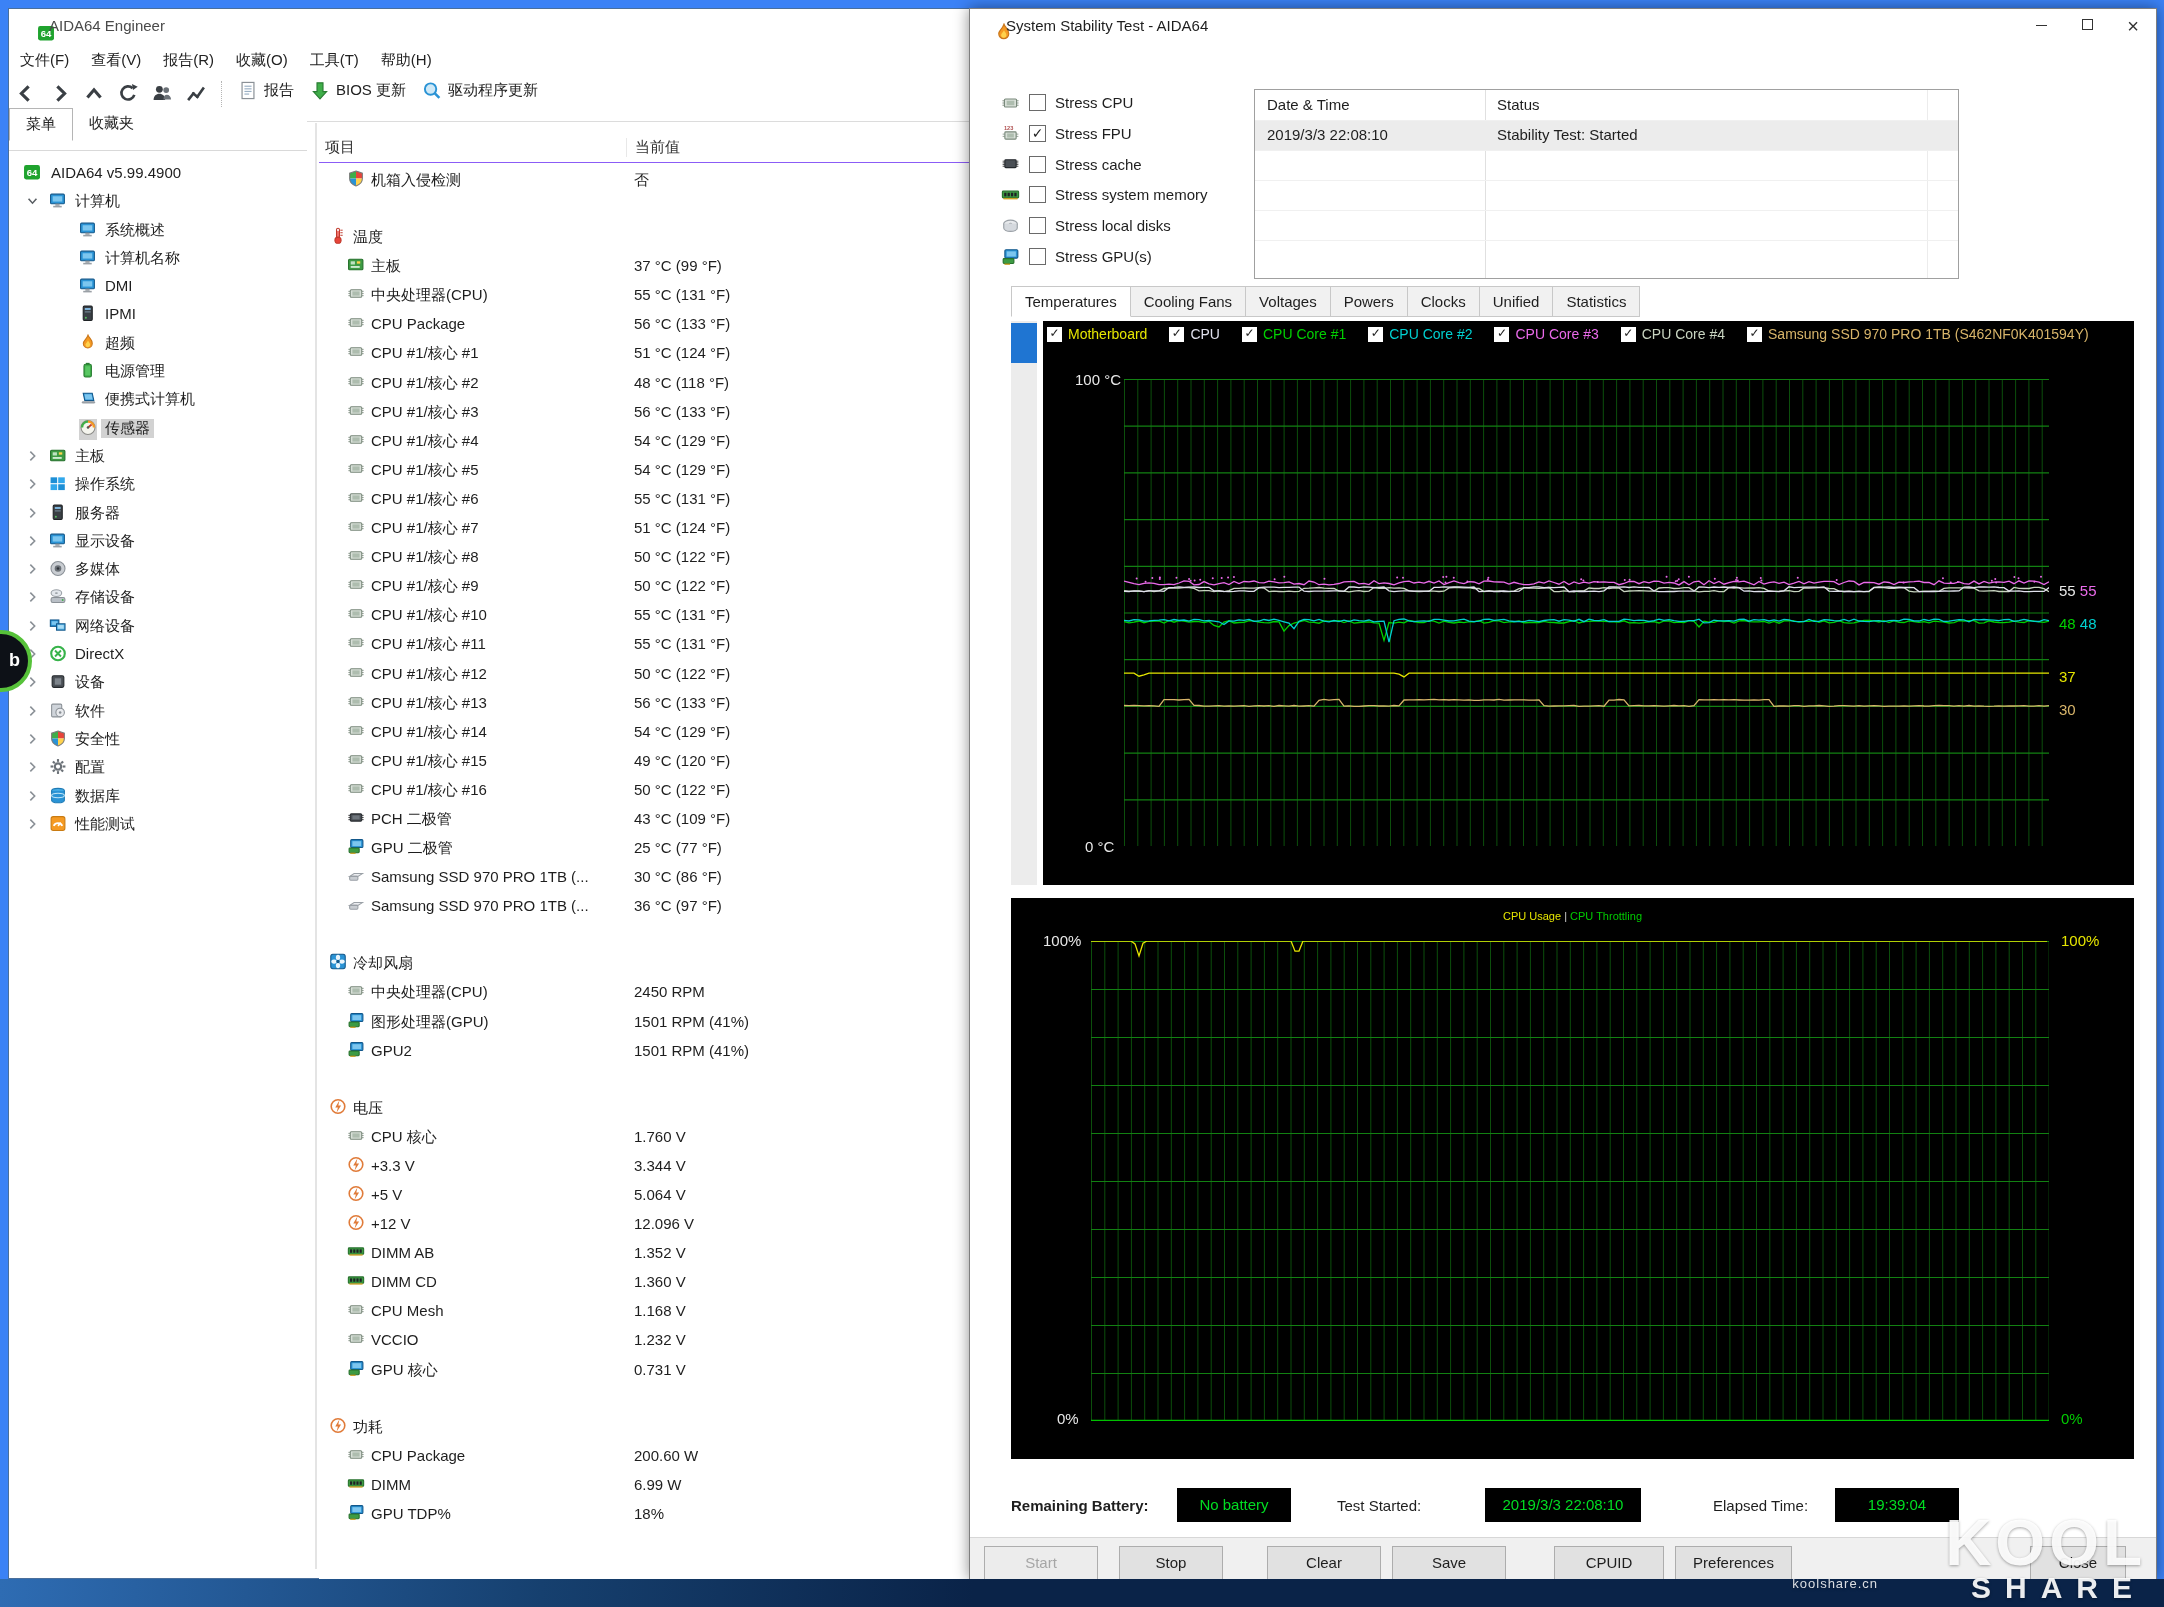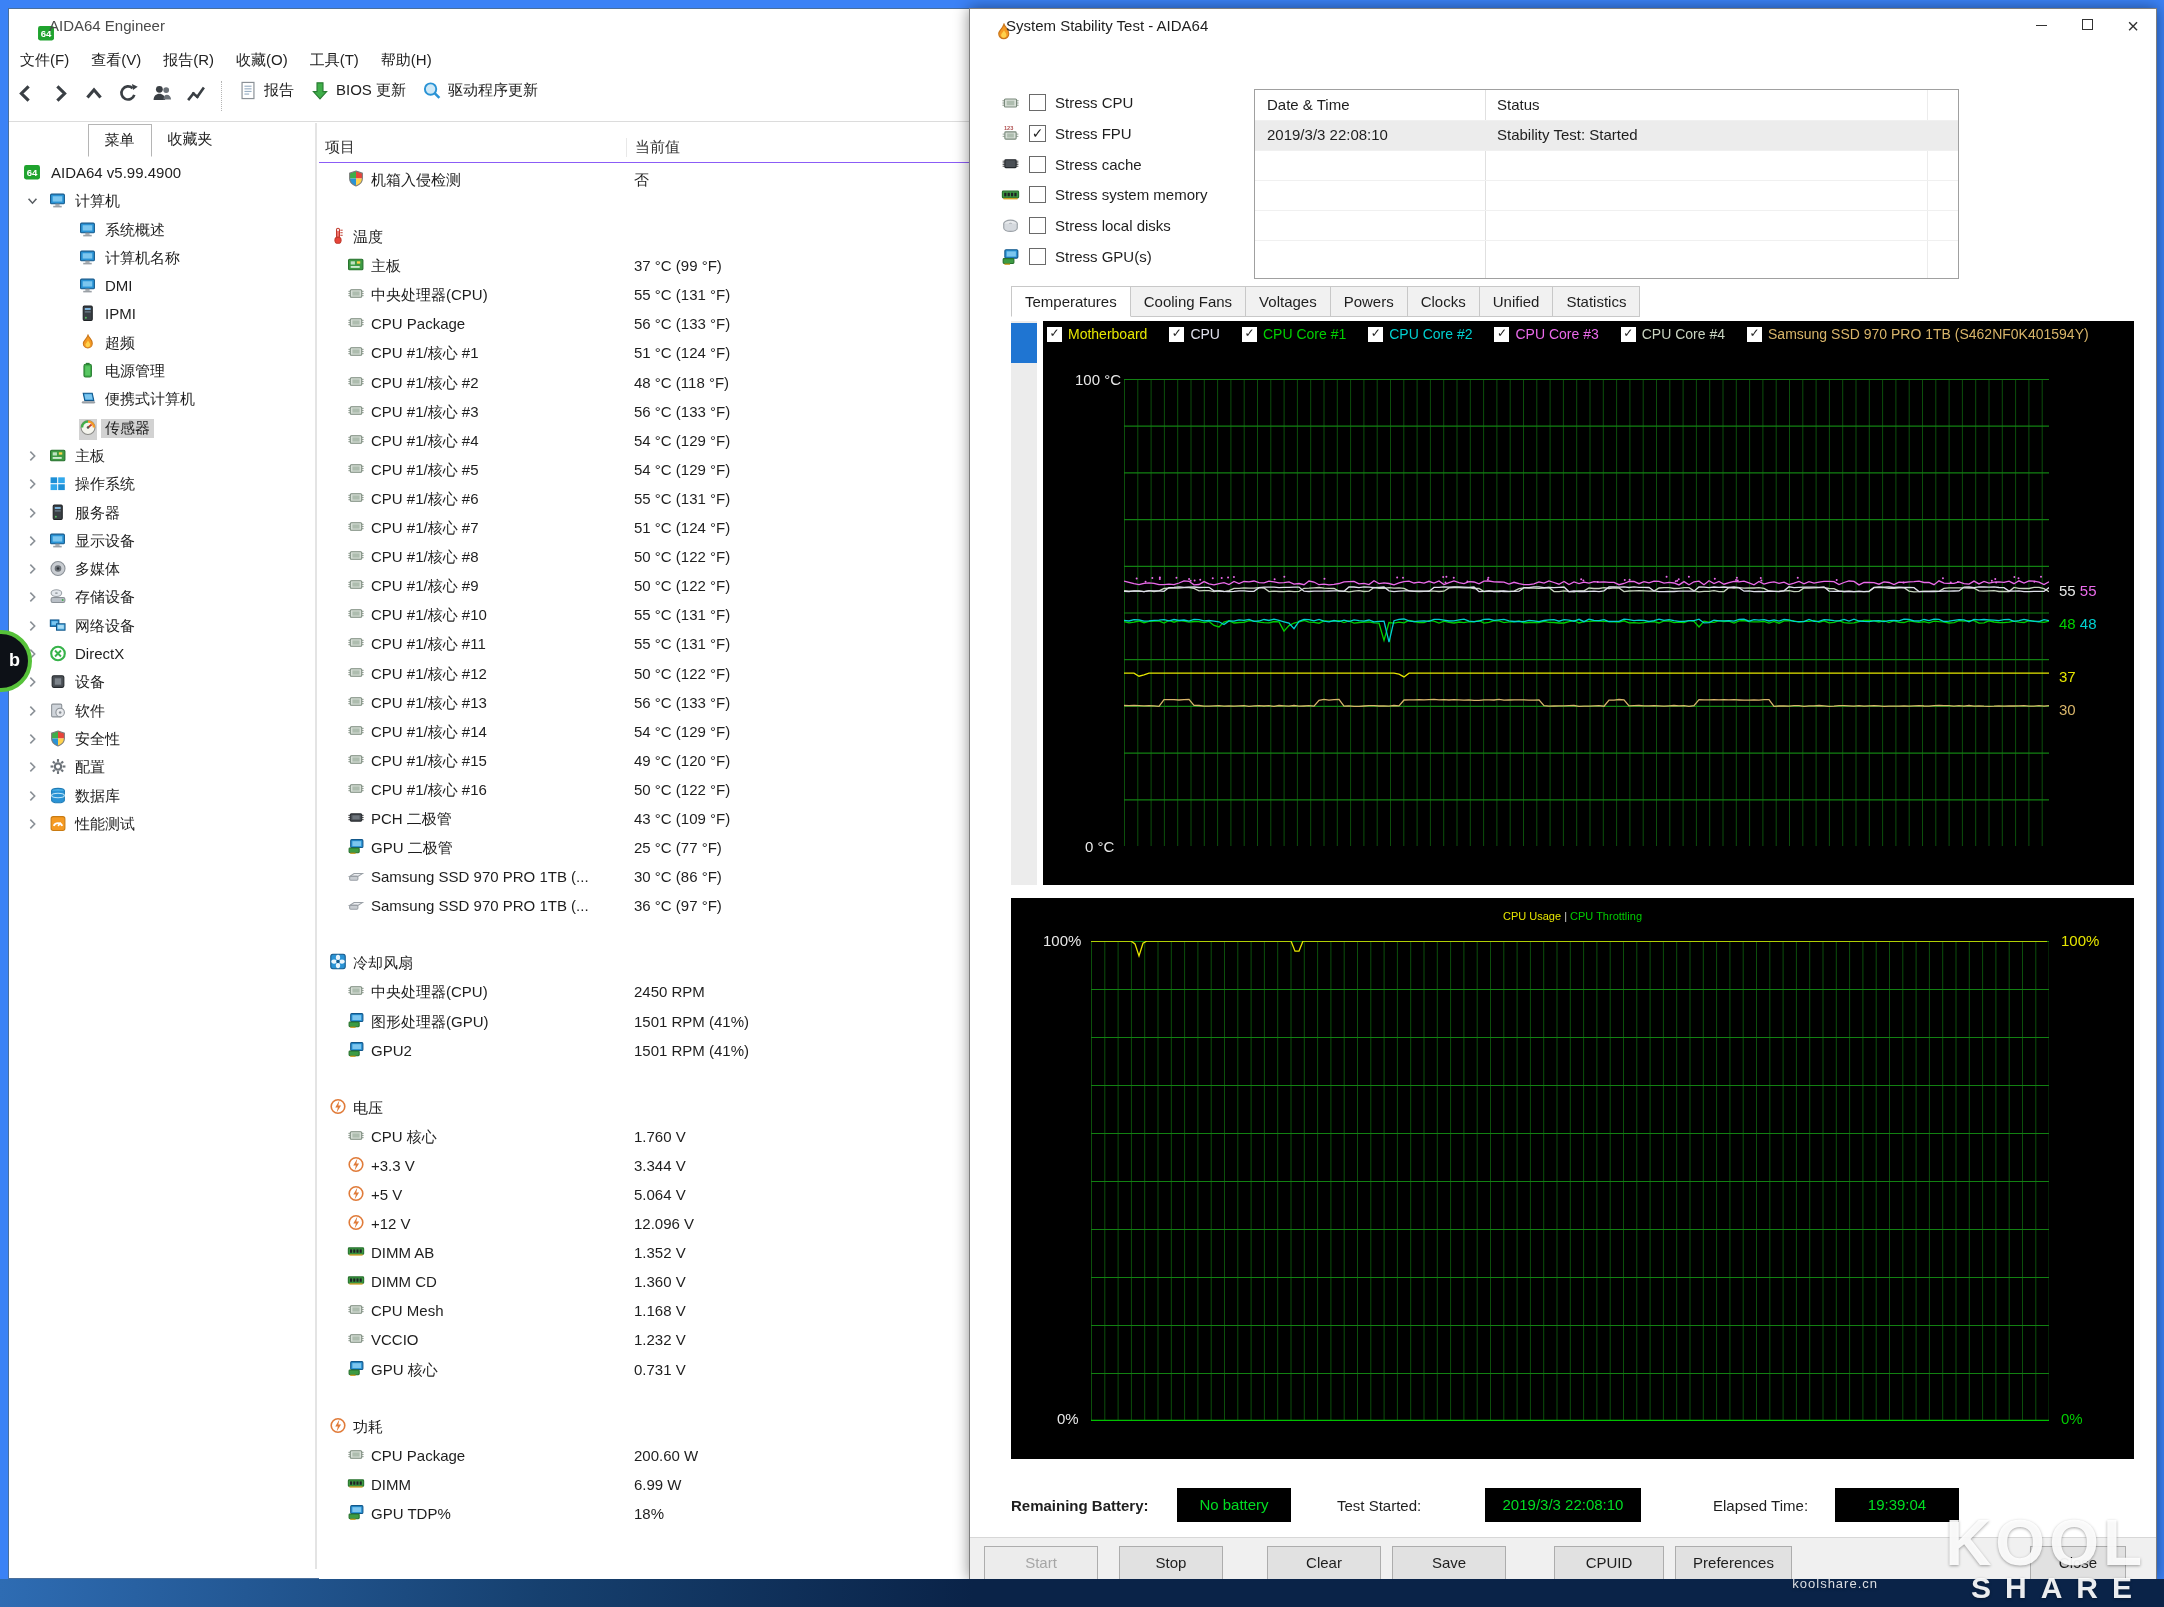--- a/index.html
+++ b/index.html
@@ -11,21 +11,21 @@
   #m-title{left:0;top:0;width:100%;height:34px;background:#fff;}
   #m-title .t{position:absolute;left:40px;top:8px;font-size:15px;color:#4a4a4a;}
   #m-title .ic{position:absolute;left:14px;top:8px;}
   #m-menu{left:0;top:34px;width:960px;height:34px;background:#fff;}
   .menu-item{display:inline-block;padding:8px 11px;font-size:15px;color:#222;}
   #m-toolbar{left:0;top:68px;width:960px;height:44px;background:#fff;}
   .tb-ic{display:inline-block;vertical-align:middle;margin:0 6px;}
   .tb-btn{display:inline-flex;align-items:center;gap:6px;font-size:15px;color:#222;padding:4px 8px;}
   .tb-sep{display:inline-block;width:1px;height:30px;border-left:1px dotted #b5b5b5;margin:0 8px;vertical-align:middle;}
   
-  #s-tabs{left:0;top:114px;width:298px;height:44px;background:#fff;border-bottom:1px solid #d9d9d9;text-align:center;}
+  #s-tabs{left:0;top:98px;width:298px;height:44px;background:#fff;border-bottom:1px solid #d9d9d9;}
   .s-tab{display:inline-block;padding:6px 16px;font-size:15px;color:#222;}
   .s-tab.active{border:1px solid #b5b5b5;border-bottom:1px solid #fff;background:#fff;position:relative;top:1px;}
   #tree{left:0;top:150px;width:298px;height:1410px;background:#fff;overflow:hidden;}
   .trow{position:relative;height:28.3px;}
   .trow .arr{position:absolute;left:16px;top:7px;}
   .trow .nico{position:absolute;top:5px;}
   .trow .lbl{position:absolute;top:5px;font-size:15px;color:#1e1e1e;white-space:nowrap;z-index:1;padding:0 4px;}
   .trow.sel .lbl{background:#d2d2d2;}
   .trow.sel .nico{background:#d2d2d2;}
   #splitter{left:306px;top:114px;width:2px;height:1446px;background:#e4e4e4;}

